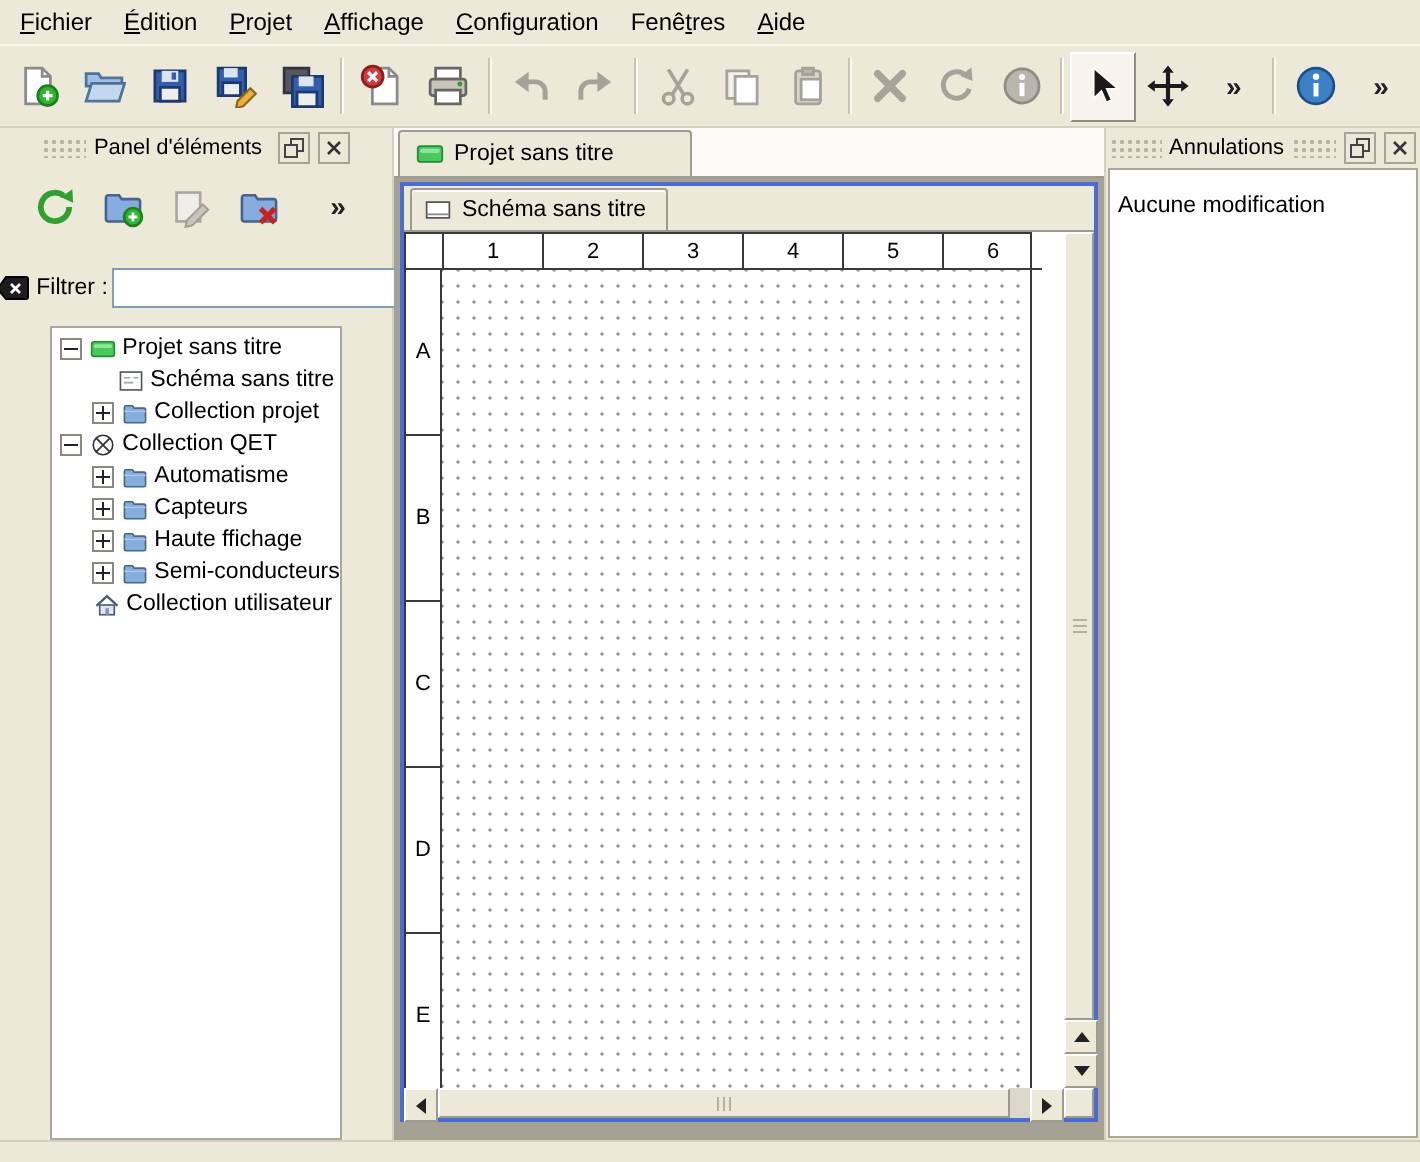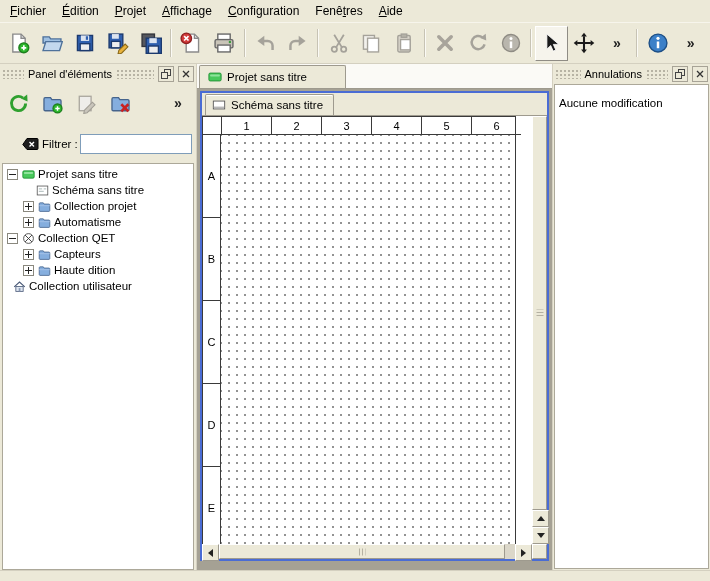--- a/index.html
+++ b/index.html
@@ -18,21 +18,21 @@
   .tb-btn.active{border:1px solid;border-color:#fff #8f8c84 #8f8c84 #fff;background:#f6f4ec;}
   .tb-btn svg{width:22px;height:22px;display:block;}
   .tb-sep{width:0;height:28px;border-left:1px solid #c7c3b4;border-right:1px solid #fbfaf5;margin:0 3px;}
   .tb-spacer{flex:1;}
   .chev{font-size:14px;font-weight:bold;color:#222;line-height:1;}
 
   
   .main{flex:1;display:flex;min-height:0;}
 
   
-  .left-dock{width:196px;flex:0 0 196px;display:flex;flex-direction:column;background:#ece9d8;border-right:1px solid #d4d0c0;}
+  .left-dock{width:196px;flex:0 0 196px;display:flex;flex-direction:column;background:#ece9d8;border-right:1px solid #d4d0c0;align-items:center;}
   .right-dock{width:157px;flex:0 0 157px;display:flex;flex-direction:column;background:#ece9d8;border-left:1px solid #d4d0c0;}
   .dock-title{height:20px;flex:0 0 20px;display:flex;align-items:center;font-size:11px;padding:0 2px;gap:4px;}
   .grip{height:10px;background-image:radial-gradient(#b7b3a4 1px,transparent 1.2px);background-size:4px 4px;}
   .grip.small{width:22px;}
   .grip.flex{flex:1;}
   .dock-btn{width:14px;height:14px;display:flex;align-items:center;justify-content:center;border:1px solid #a7a396;background:#ece9d8;}
   .dock-btn svg{width:10px;height:10px;display:block;}
   .dock-title-label{white-space:nowrap;}
 
   
@@ -45,21 +45,21 @@
   .filter-row{height:28px;flex:0 0 28px;display:flex;align-items:center;gap:2px;padding:2px 4px 2px 4px;margin-top:6px;margin-left:16px;}
   .filter-clear{width:20px;height:18px;display:flex;align-items:center;justify-content:center;}
   .filter-clear svg{width:17px;height:15px;display:block;}
   .filter-label{font-size:11.5px;white-space:nowrap;}
   .filter-input{flex:1;height:18px;border:1px solid #7f9db9;background:#fff;font-family:"Liberation Sans",sans-serif;font-size:11.5px;padding:0 2px;min-width:0;}
 
   
   .tree{flex:1;background:#fff;border:1px solid #aca899;margin:3px 2px 0 2px;overflow:hidden;padding-top:2px;font-size:11.5px;}
   .tree-row{height:16px;display:flex;align-items:center;gap:3px;padding-left:4px;white-space:nowrap;}
   .tree-row.d1{padding-left:20px;}
-  .tree-row.noexp{padding-left:9px;}
+  .tree-row.noexp{padding-left:20px;}
   .tree-row.d1.noexp{padding-left:32px;}
   .exp{width:9px;height:9px;flex:0 0 9px;border:1px solid #8a887e;background:#fff;position:relative;}
   .exp::before{content:"";position:absolute;left:1px;right:1px;top:50%;height:1px;margin-top:-.5px;background:#222;}
   .exp.plus::after{content:"";position:absolute;top:1px;bottom:1px;left:50%;width:1px;margin-left:-.5px;background:#222;}
   .tree-icon{width:14px;height:14px;flex:0 0 14px;display:flex;align-items:center;justify-content:center;}
   .tree-icon svg{width:13px;height:13px;display:block;}
 
   
   .center{flex:1;display:flex;flex-direction:column;min-width:0;background:#a5a194;}
   .project-tabbar{height:24px;flex:0 0 24px;background:#fbfaf6;display:flex;align-items:flex-end;border-bottom:1px solid #9e9a8e;padding-left:2px;}
@@ -429,59 +429,69 @@
         <div class="tree-row d1">
           <span class="exp plus"></span>
           <span class="tree-icon">
               <svg viewBox="0 0 16 16">
                 <path d="M1.5 4.5c0-.6.4-1 1-1h4l1 1.5h6c.6 0 1 .4 1 1v7c0 .6-.4 1-1 1h-11c-.6 0-1-.4-1-1z" fill="#85aede" stroke="#46648c"></path>
                 <path d="M1.5 7h13" stroke="#aac5e9"></path>
               </svg>
             </span>
           <span>Collection projet</span>
         </div>
+        <div class="tree-row">
+          <span class="exp minus"></span>
+          <span class="tree-icon">
+              <svg viewBox="0 0 16 16">
+                <circle cx="8" cy="8" r="6" fill="#fff" stroke="#333"></circle>
+                <path d="M3.8 3.8l8.4 8.4M12.2 3.8L3.8 12.2" stroke="#333" stroke-width="1.1"></path>
+              </svg>
+            </span>
+          <span>Collection QET</span>
+        </div>
         <div class="tree-row d1">
           <span class="exp plus"></span>
           <span class="tree-icon">
               <svg viewBox="0 0 16 16">
                 <path d="M1.5 4.5c0-.6.4-1 1-1h4l1 1.5h6c.6 0 1 .4 1 1v7c0 .6-.4 1-1 1h-11c-.6 0-1-.4-1-1z" fill="#85aede" stroke="#46648c"></path>
                 <path d="M1.5 7h13" stroke="#aac5e9"></path>
               </svg>
             </span>
           <span>Automatisme</span>
         </div>
-        <div class="tree-row">
-          <span class="exp minus"></span>
-          <span class="tree-icon">
-              <svg viewBox="0 0 16 16">
-                <circle cx="8" cy="8" r="6" fill="#fff" stroke="#333"></circle>
-                <path d="M3.8 3.8l8.4 8.4M12.2 3.8L3.8 12.2" stroke="#333" stroke-width="1.1"></path>
-              </svg>
-            </span>
-          <span>Collection QET</span>
-        </div>
         <div class="tree-row d1">
           <span class="exp plus"></span>
           <span class="tree-icon">
               <svg viewBox="0 0 16 16">
                 <path d="M1.5 4.5c0-.6.4-1 1-1h4l1 1.5h6c.6 0 1 .4 1 1v7c0 .6-.4 1-1 1h-11c-.6 0-1-.4-1-1z" fill="#85aede" stroke="#46648c"></path>
                 <path d="M1.5 7h13" stroke="#aac5e9"></path>
               </svg>
             </span>
           <span>Capteurs</span>
         </div>
         <div class="tree-row d1">
           <span class="exp plus"></span>
           <span class="tree-icon">
               <svg viewBox="0 0 16 16">
                 <path d="M1.5 4.5c0-.6.4-1 1-1h4l1 1.5h6c.6 0 1 .4 1 1v7c0 .6-.4 1-1 1h-11c-.6 0-1-.4-1-1z" fill="#85aede" stroke="#46648c"></path>
                 <path d="M1.5 7h13" stroke="#aac5e9"></path>
               </svg>
             </span>
-          <span>Haute dition</span>
+          <span>Haute ffichage</span>
+        </div>
+        <div class="tree-row d1">
+          <span class="exp plus"></span>
+          <span class="tree-icon">
+              <svg viewBox="0 0 16 16">
+                <path d="M1.5 4.5c0-.6.4-1 1-1h4l1 1.5h6c.6 0 1 .4 1 1v7c0 .6-.4 1-1 1h-11c-.6 0-1-.4-1-1z" fill="#85aede" stroke="#46648c"></path>
+                <path d="M1.5 7h13" stroke="#aac5e9"></path>
+              </svg>
+            </span>
+          <span>Semi-conducteurs</span>
         </div>
         <div class="tree-row noexp">
           <span class="tree-icon">
               <svg viewBox="0 0 16 16">
                 <path d="M1.5 8.5L8 2.5l6.5 6" fill="none" stroke="#4a5a78" stroke-width="1.4"></path>
                 <rect x="3.5" y="8" width="9" height="6" fill="#dfe6f0" stroke="#4a5a78"></rect>
                 <rect x="7" y="10" width="2.2" height="4" fill="#8899b5"></rect>
               </svg>
             </span>
           <span>Collection utilisateur</span>

